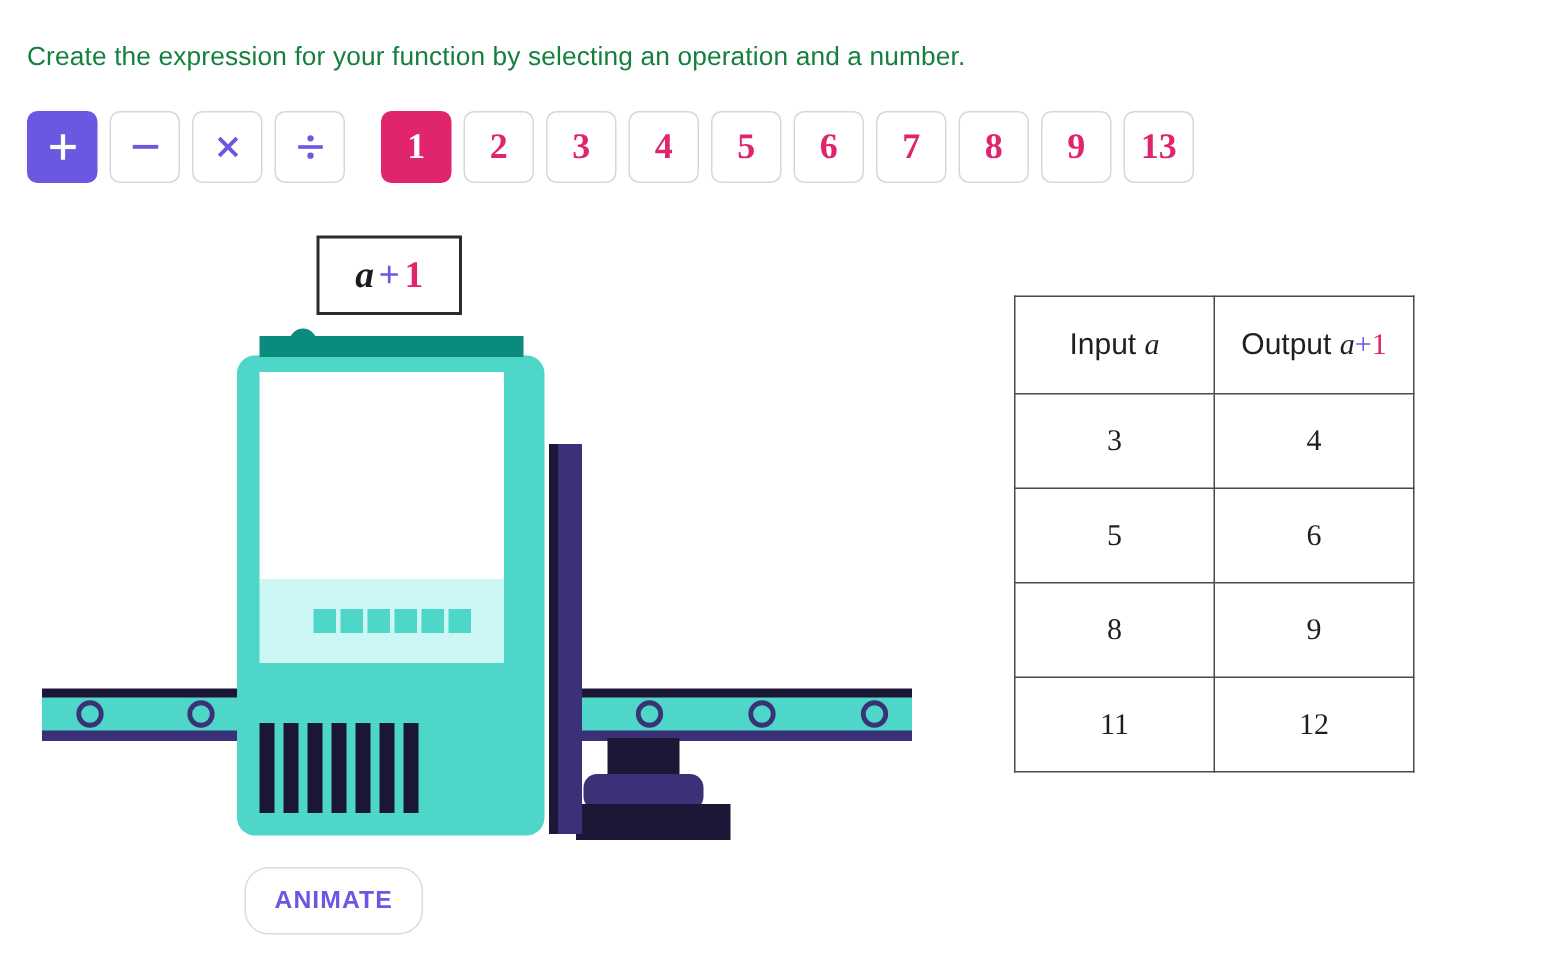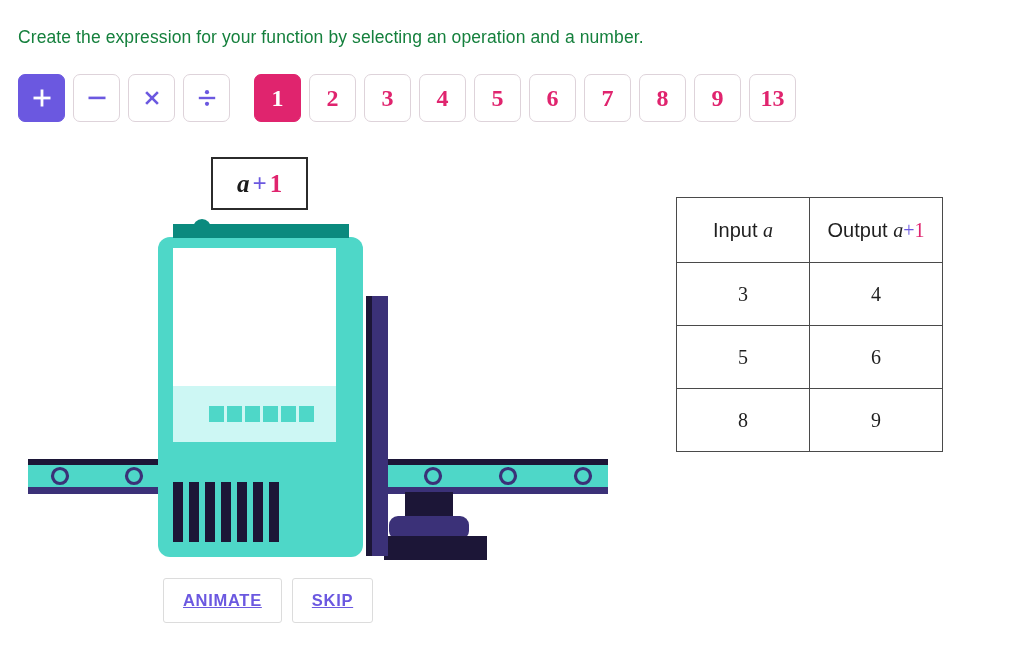--- a/index.html
+++ b/index.html
@@ -109,34 +109,33 @@
   #action-bar {
     position: absolute;
     left: 163px;
     top: 578px;
     display: flex;
     gap: 10px;
   }
   .action-btn {
     height: 45px;
     padding: 0 19px;
-    border-radius: 3px;
+    border-radius: 16px;
     border: 1.3px solid #dcdcdc;
     background: #ffffff;
     color: #6b58e0;
     font-size: 16.5px;
     font-weight: bold;
     letter-spacing: .7px;
     display: flex;
     align-items: center;
     justify-content: center;
     cursor: pointer;
     font-family: "Liberation Sans", sans-serif;
     box-sizing: border-box;
-    text-decoration: underline;
   }
 
   
   #io-table {
     position: absolute;
     left: 676px;
     top: 197px;
     border-collapse: collapse;
     font-family: "Liberation Serif", serif;
     border-radius: 11px;
@@ -274,21 +273,20 @@
 
     <g>
       <circle cx="202" cy="18" r="9" fill="#0b8a7e"></circle>
       <rect x="173" y="14" width="176" height="14" fill="#0b8a7e"></rect>
     </g>
   </svg>
 </div>
 
 <div id="action-bar">
   <div class="action-btn">ANIMATE</div>
-  <div class="action-btn">SKIP</div>
 </div>
 
 <table id="io-table">
   <thead>
     <tr>
       <th>
         <span>Input</span>
         <span class="th-var">a</span>
       </th>
       <th>
@@ -303,14 +301,18 @@
       <td>4</td>
     </tr>
     <tr>
       <td>5</td>
       <td>6</td>
     </tr>
     <tr>
       <td>8</td>
       <td>9</td>
     </tr>
+    <tr>
+      <td>11</td>
+      <td>12</td>
+    </tr>
   </tbody>
 </table>
 
 </body></html>

